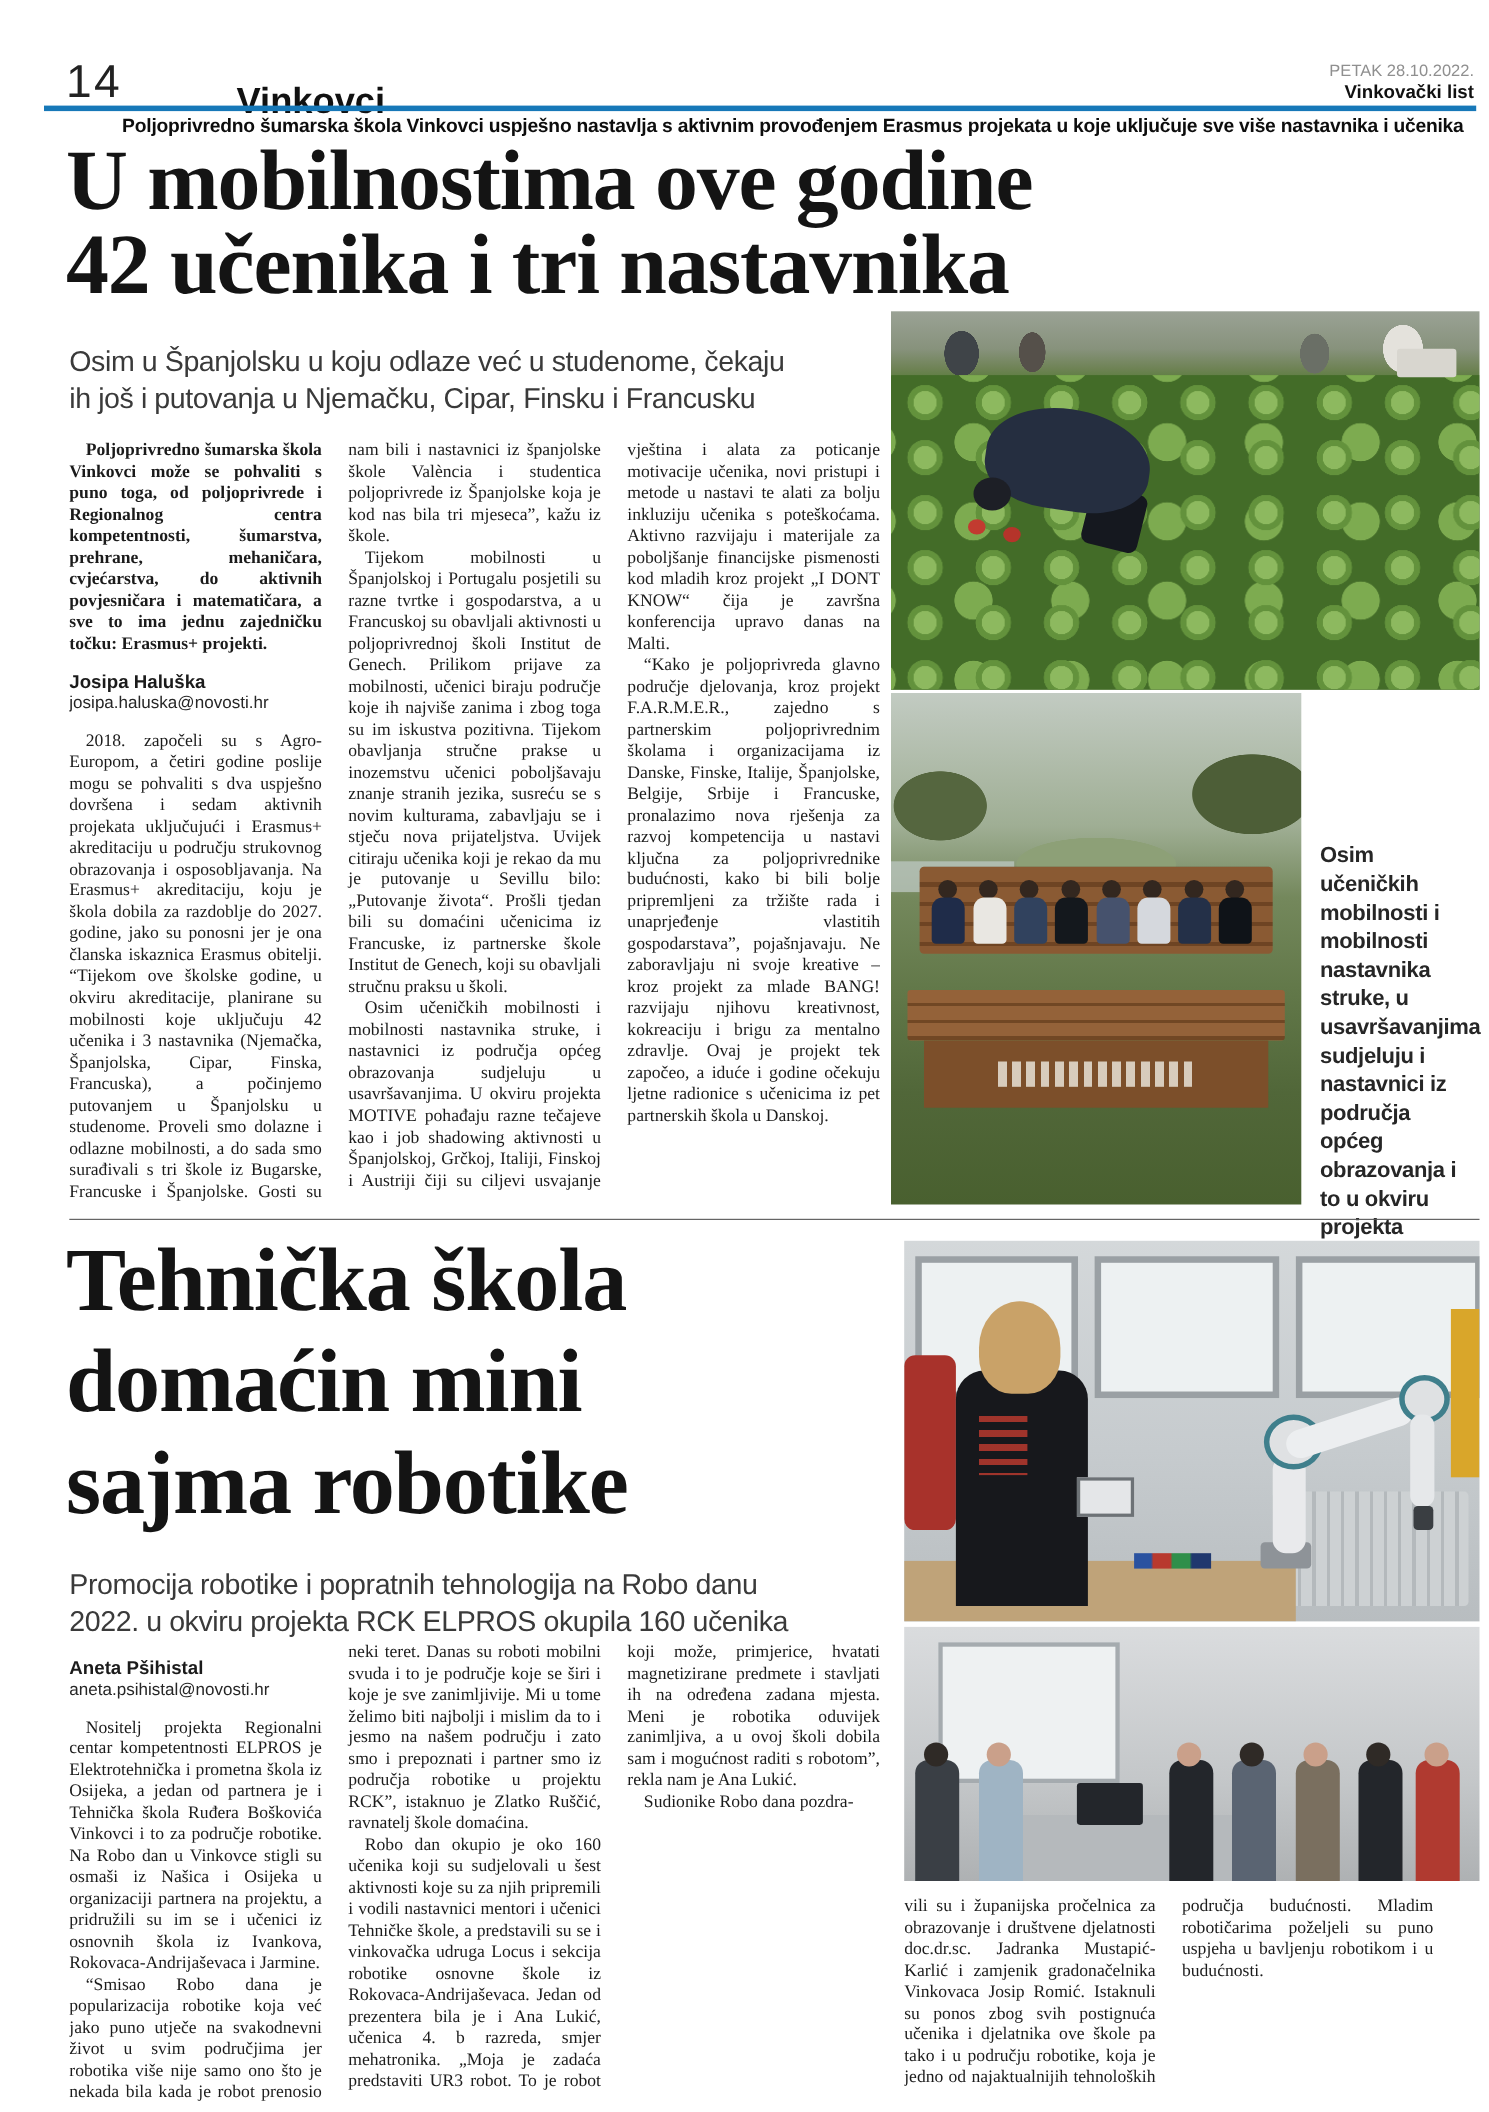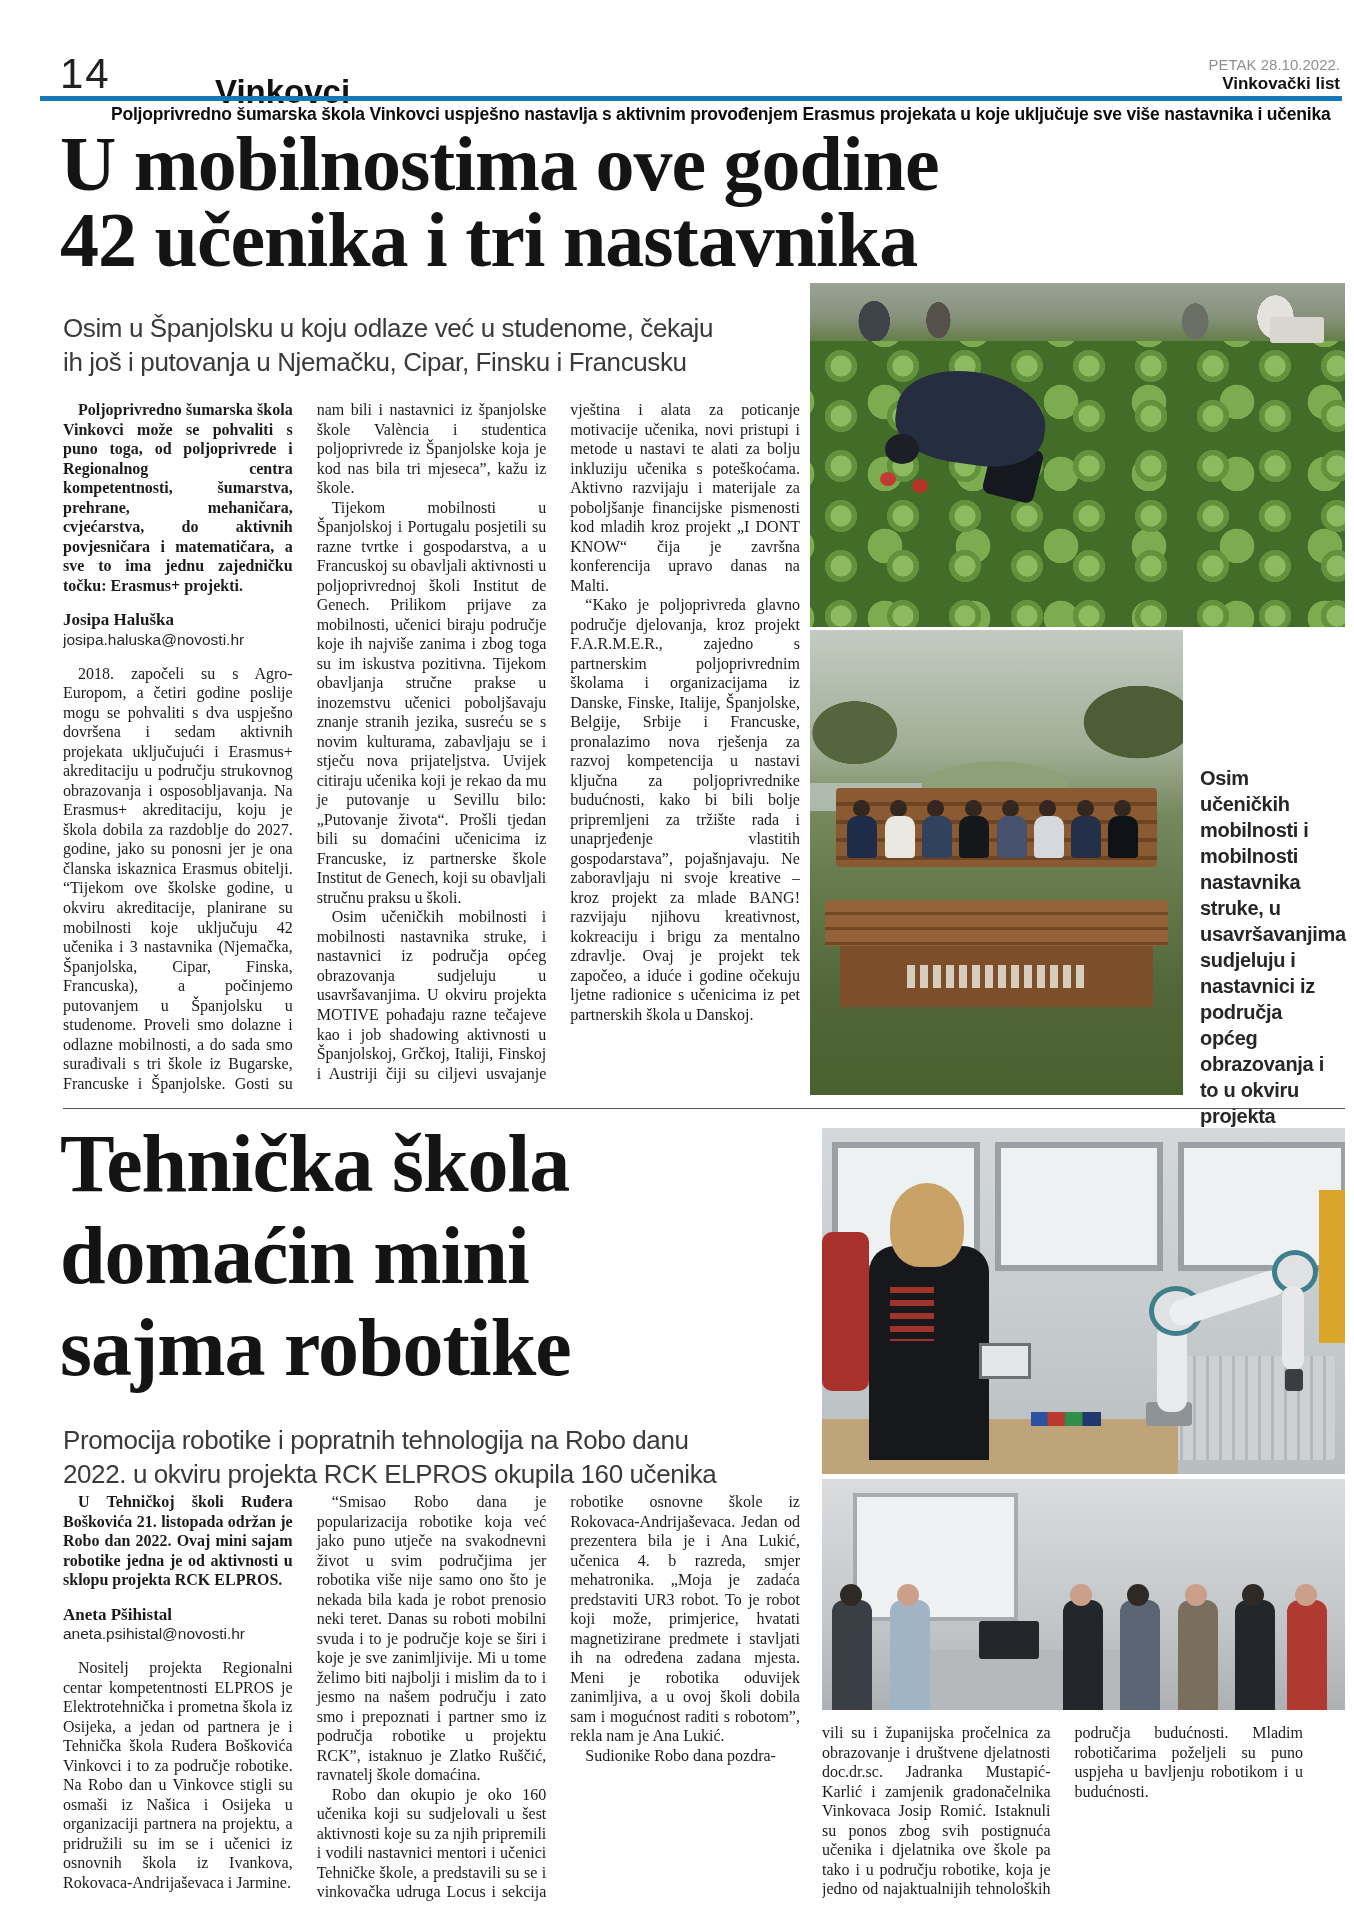--- a/index.html
+++ b/index.html
@@ -25,21 +25,21 @@
   .a1-subhead{left:63px;top:312px;font-size:26px;}
   .subhead div{white-space:nowrap;}
 
   .bodytext{font-family:"Liberation Serif","DejaVu Serif",serif;font-size:16px;line-height:1.22;
             text-align:justify;color:#1b1b1b;}
   .bodytext p{margin:0;text-indent:15px;}
   .cols3{column-count:3;column-gap:24px;column-fill:auto;overflow:hidden;}
   .cols2{column-count:2;column-gap:24px;column-fill:auto;overflow:hidden;}
   .a1-body{left:63px;top:400px;width:737px;height:702px;}
   .lead-par{font-weight:bold;}
-  .byline-name{font-family:Liberation Serif, serif;font-size:17px;font-weight:bold;
+  .byline-name{font-family:Liberation Sans, sans-serif;font-size:17px;font-weight:bold;
                text-indent:0 !important;margin-top:15px !important;}
   .byline-email{font-family:"Liberation Sans",sans-serif;font-size:15.5px;color:#262626;
                 text-indent:0 !important;margin-bottom:14px !important;}
 
   .photo{position:absolute;overflow:hidden;background:#888;}
   .photo *{position:absolute;}
 
   
   .ph1{left:810px;top:283px;width:535px;height:344px;
        background:linear-gradient(180deg,#9aa295 0%,#87927c 10%,#6f8356 15%,#507a30 20%,#47702b 100%);}
@@ -217,21 +217,20 @@
     <div>Tehnička škola</div>
     <div>domaćin mini</div>
     <div>sajma robotike</div>
   </div>
   <div class="abs subhead a2-subhead">
     <div>Promocija robotike i popratnih tehnologija na Robo danu</div>
     <div>2022. u okviru projekta RCK ELPROS okupila 160 učenika</div>
   </div>
 
   <div class="abs bodytext cols3 a2-body">
-    <p class="lead-par">U Tehničkoj školi Ruđera Boškovića 21. listopada održan je Robo dan 2022. Ovaj mini sajam robotike jedna je od aktivnosti u sklopu projekta RCK ELPROS.</p>
     <p class="byline-name">Aneta Pšihistal</p>
     <p class="byline-email">aneta.psihistal@novosti.hr</p>
     <p>Nositelj projekta Regionalni centar kompetentnosti ELPROS je Elektrotehnička i prometna škola iz Osijeka, a jedan od partnera je i Tehnička škola Ruđera Boškovića Vinkovci i to za područje robotike. Na Robo dan u Vinkovce stigli su osmaši iz Našica i Osijeka u organizaciji partnera na projektu, a pridružili su im se i učenici iz osnovnih škola iz Ivankova, Rokovaca-Andrijaševaca i Jarmine.</p>
     <p>“Smisao Robo dana je popularizacija robotike koja već jako puno utječe na svakodnevni život u svim područjima jer robotika više nije samo ono što je nekada bila kada je robot prenosio neki teret. Danas su roboti mobilni svuda i to je područje koje se širi i koje je sve zanimljivije. Mi u tome želimo biti najbolji i mislim da to i jesmo na našem području i zato smo i prepoznati i partner smo iz područja robotike u projektu RCK”, istaknuo je Zlatko Ruščić, ravnatelj škole domaćina.</p>
     <p>Robo dan okupio je oko 160 učenika koji su sudjelovali u šest aktivnosti koje su za njih pripremili i vodili nastavnici mentori i učenici Tehničke škole, a predstavili su se i vinkovačka udruga Locus i sekcija robotike osnovne škole iz Rokovaca-Andrijaševaca. Jedan od prezentera bila je i Ana Lukić, učenica 4. b razreda, smjer mehatronika. „Moja je zadaća predstaviti UR3 robot. To je robot koji može, primjerice, hvatati magnetizirane predmete i stavljati ih na određena zadana mjesta. Meni je robotika oduvijek zanimljiva, a u ovoj školi dobila sam i mogućnost raditi s robotom”, rekla nam je Ana Lukić.</p>
     <p>Sudionike Robo dana pozdra-</p>
   </div>
 
   <div class="abs bodytext cols2 a2-body-cont">
     <p>vili su i županijska pročelnica za obrazovanje i društvene djelatnosti doc.dr.sc. Jadranka Mustapić-Karlić i zamjenik gradonačelnika Vinkovaca Josip Romić. Istaknuli su ponos zbog svih postignuća učenika i djelatnika ove škole pa tako i u području robotike, koja je jedno od najaktualnijih tehnoloških područja budućnosti. Mladim robotičarima poželjeli su puno uspjeha u bavljenju robotikom i u budućnosti.</p>

